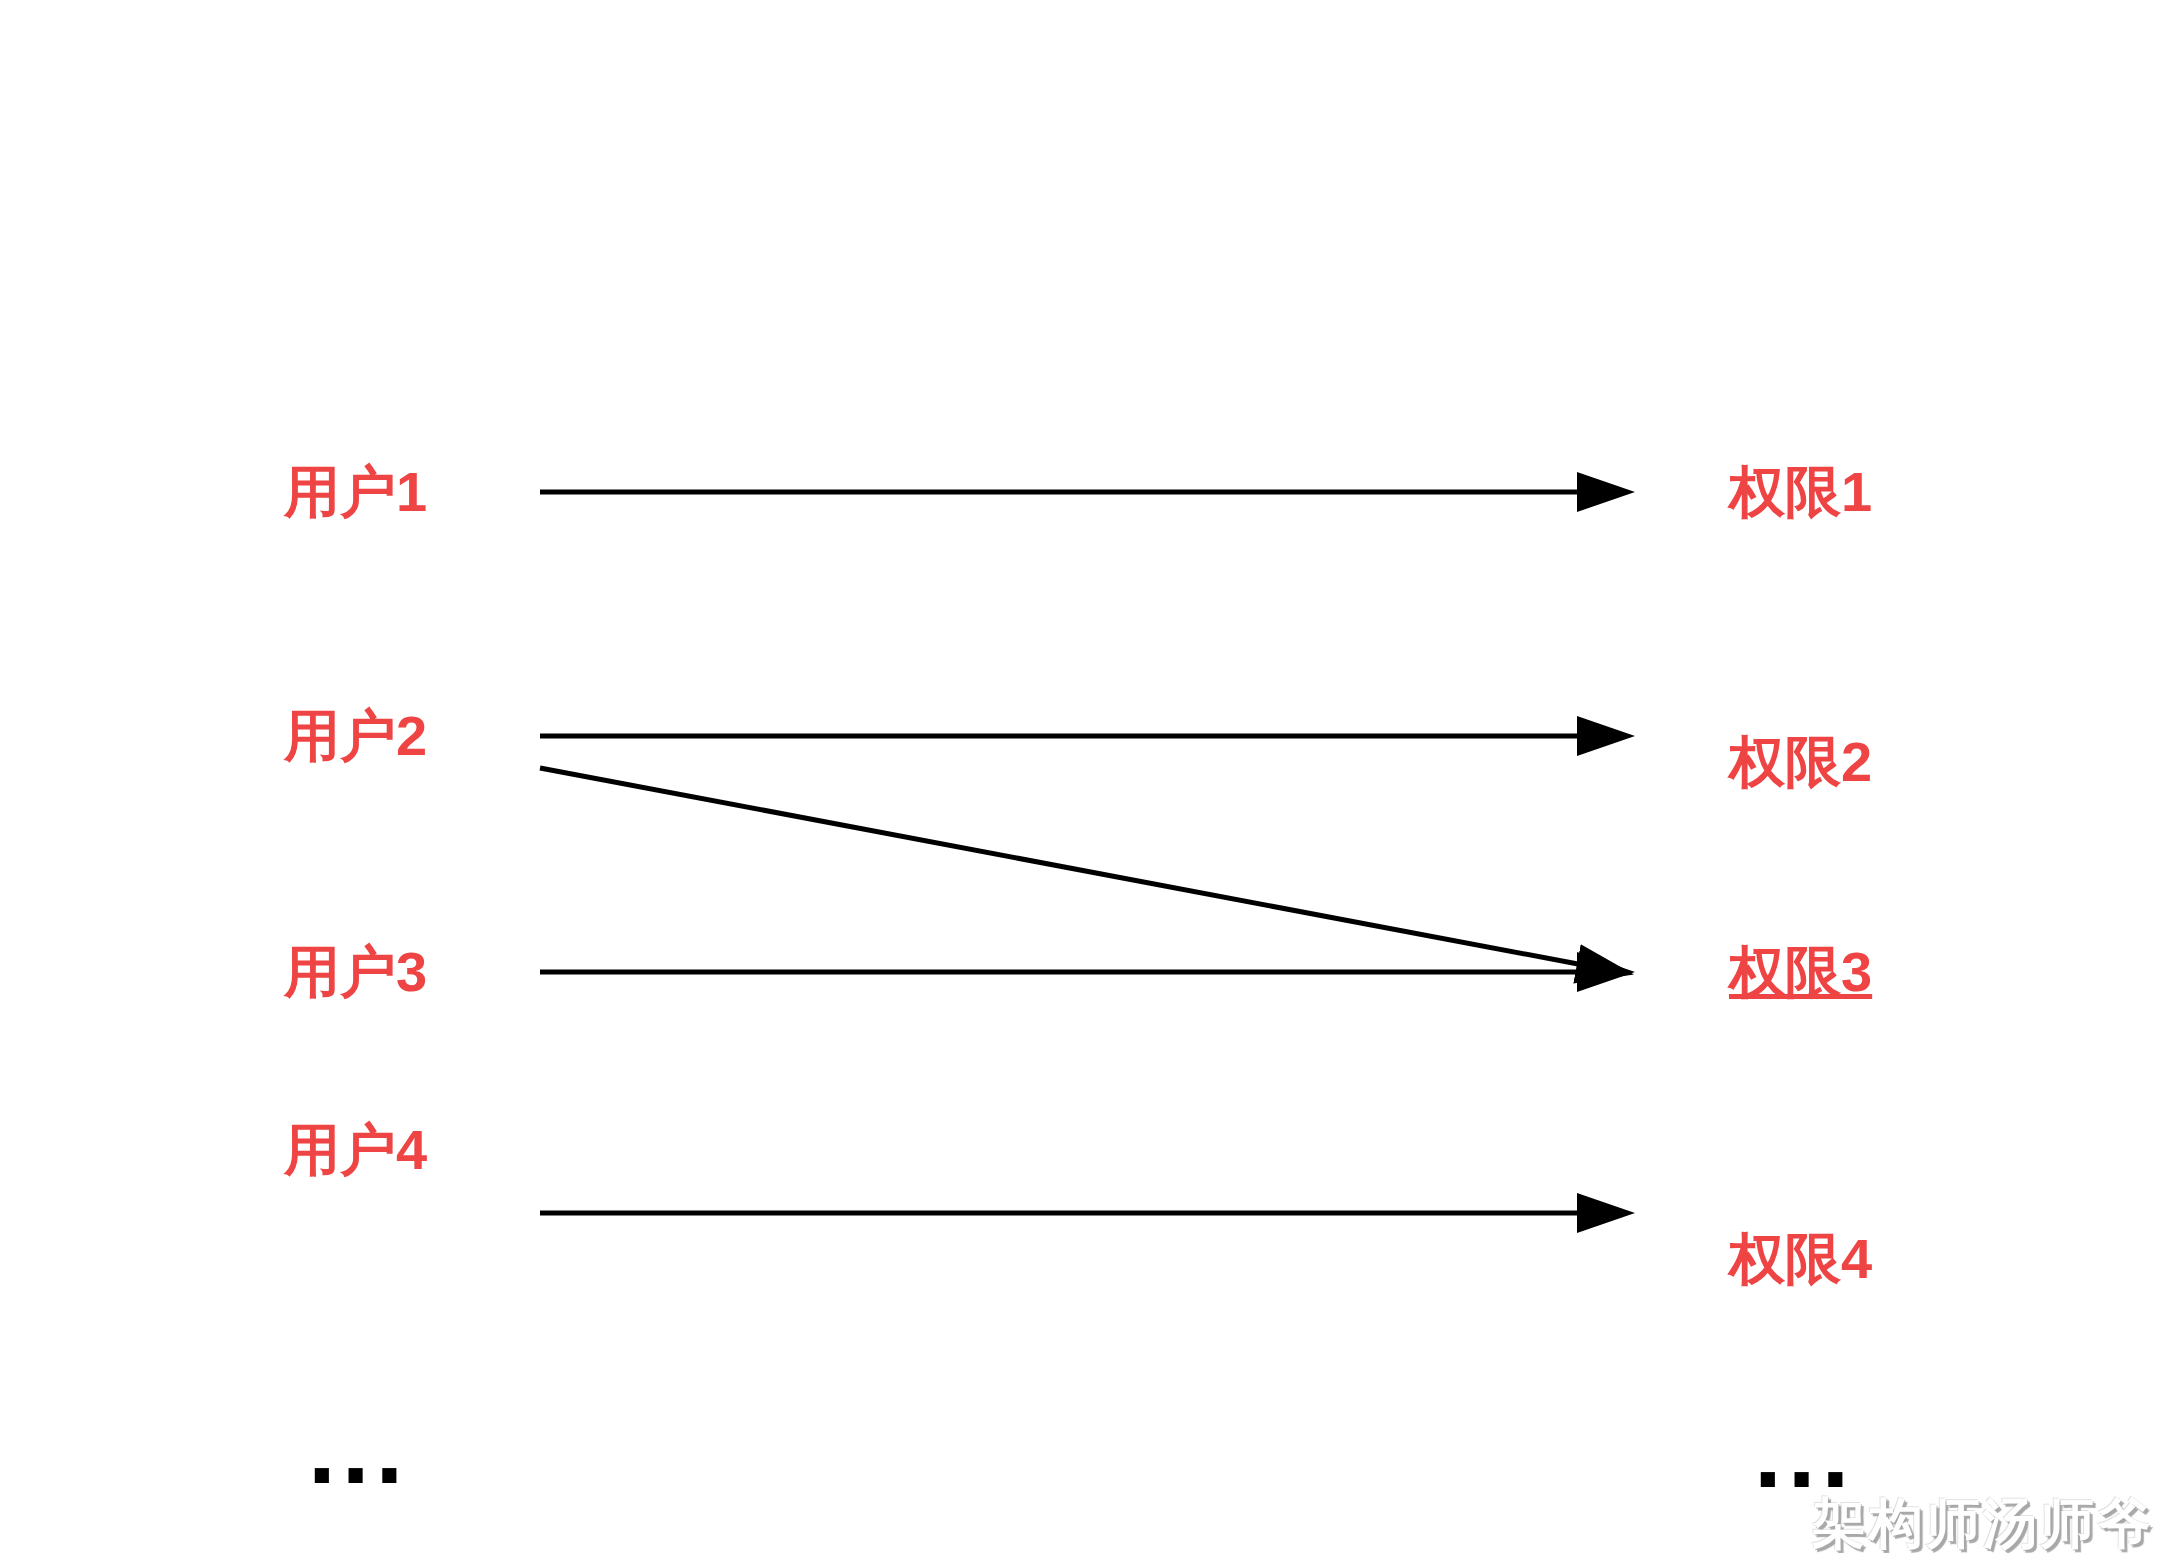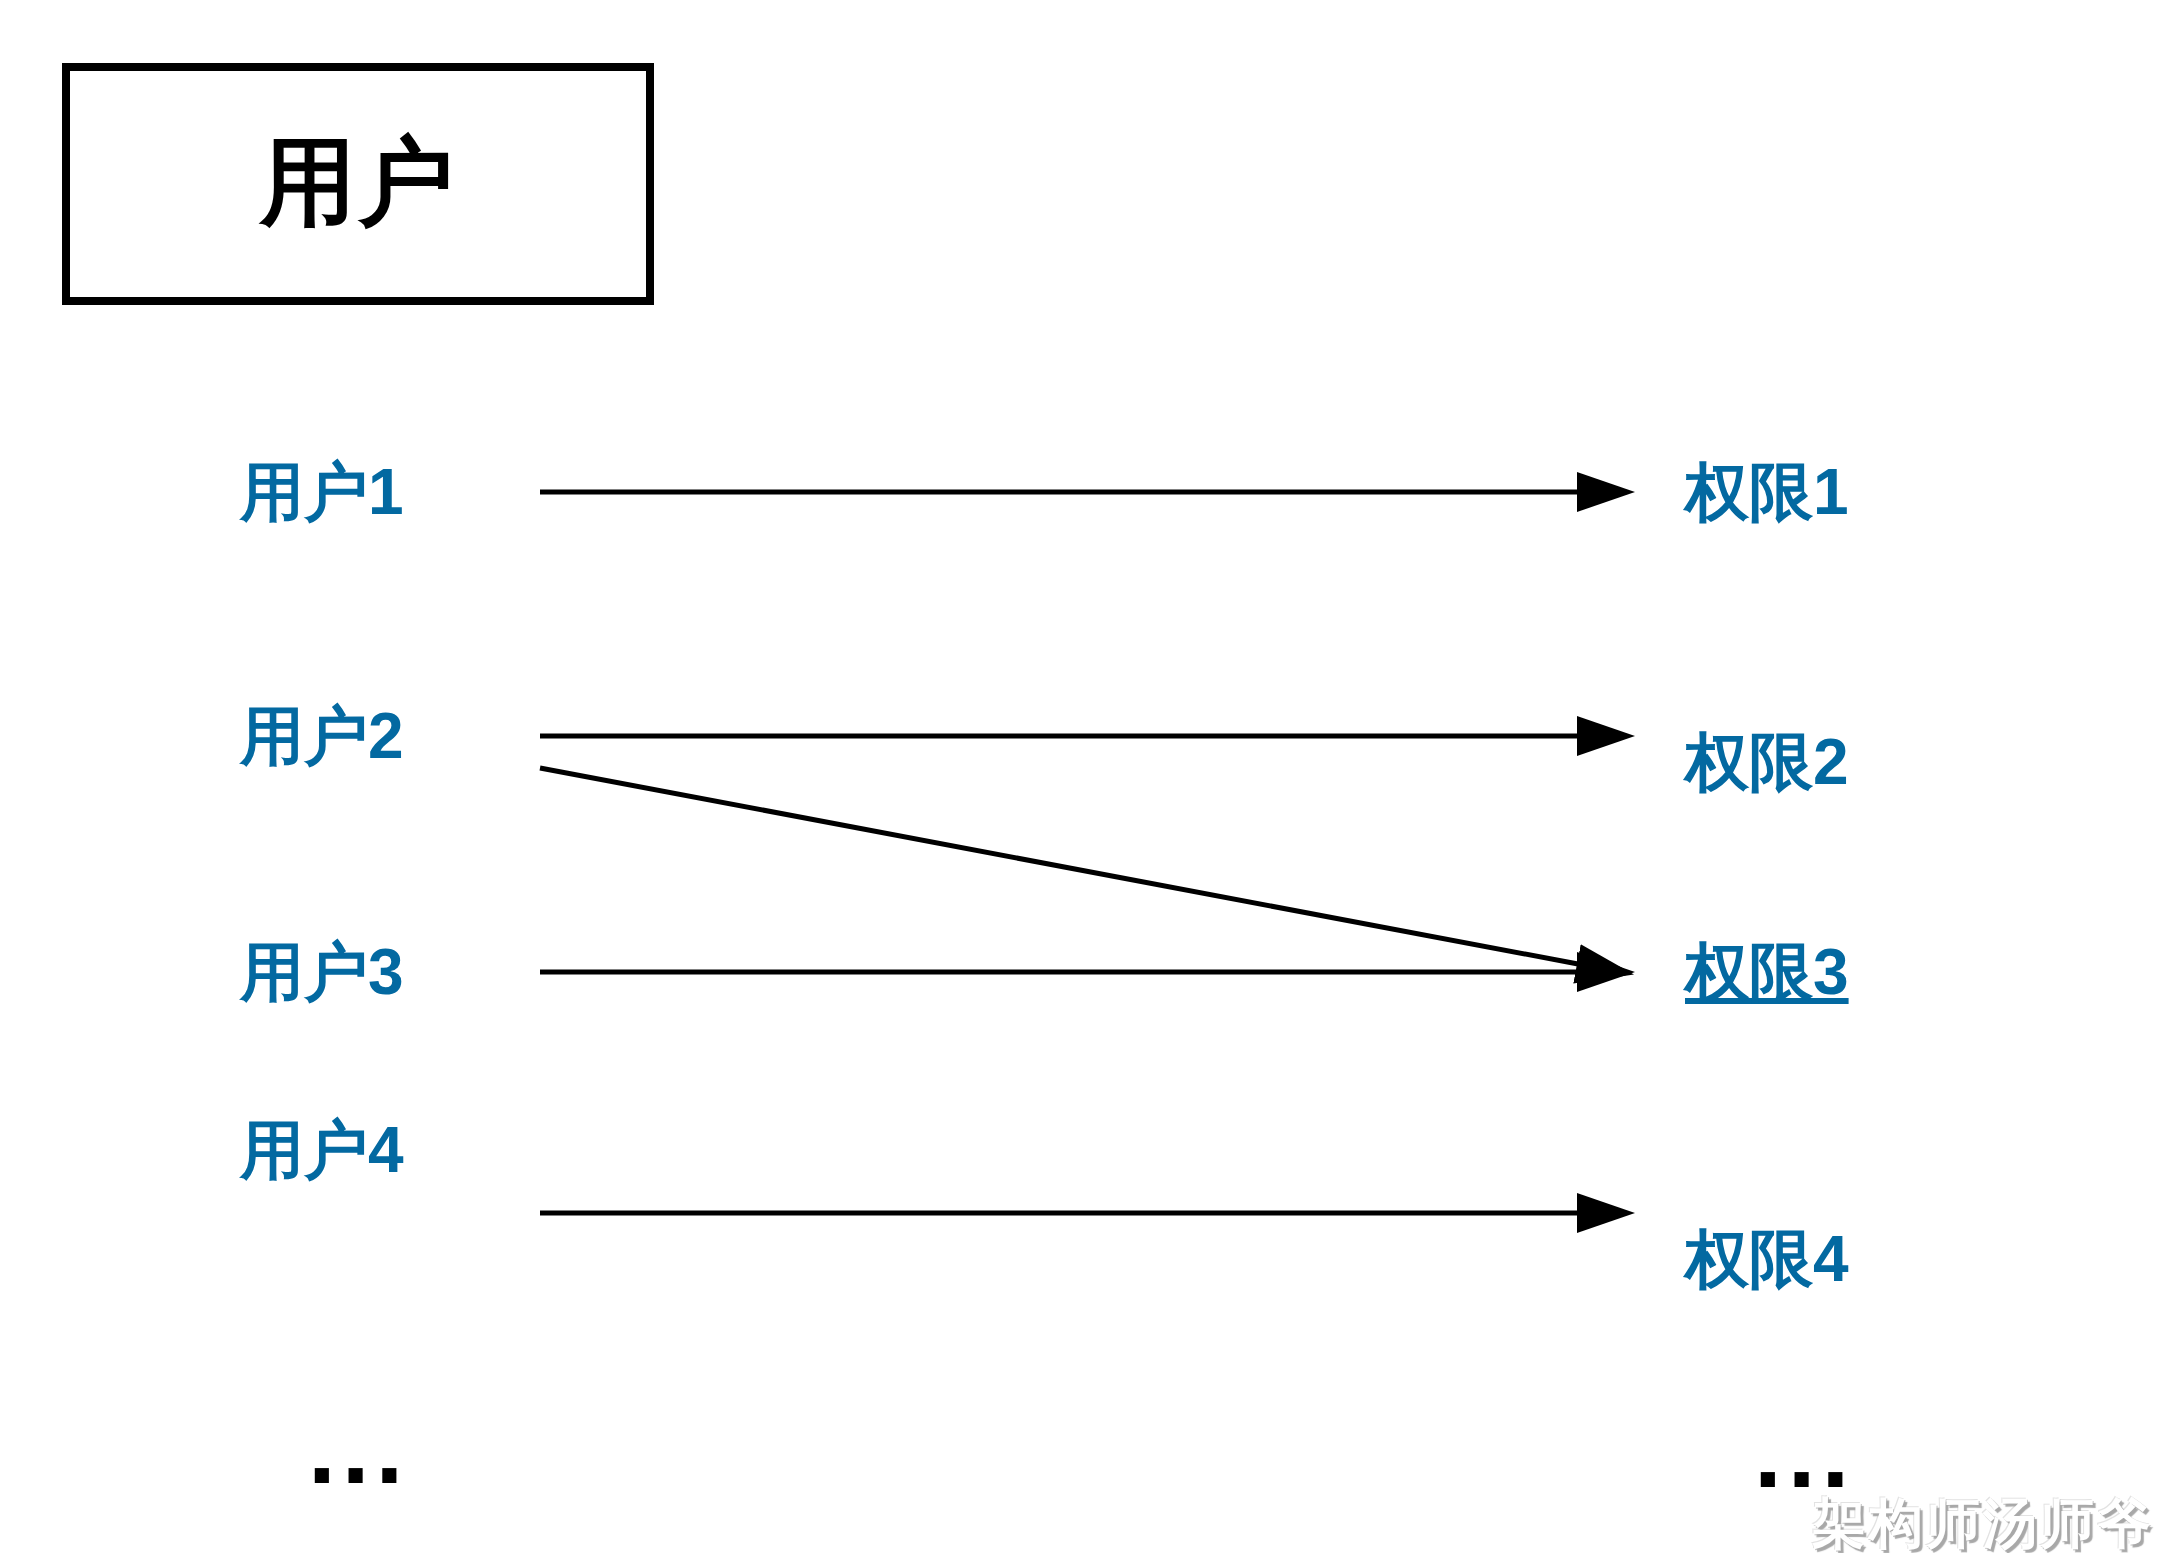--- a/index.html
+++ b/index.html
@@ -25,25 +25,26 @@
   .hbox.left  { left: 62px; }
   .hbox.right { left: 1508px; }
   .hbox span {
     font-size: 96px;
     font-weight: 600;
     color: #000000;
     letter-spacing: 2px;
   }
   .row-label {
     position: absolute;
-    font-size: 64px;
+    font-size: 56px;
     font-weight: 600;
-    color: #0369a1;
+    color: #ef4444;
     line-height: 100px;
     white-space: nowrap;
+    margin-left: 44px;
   }
   .row-label.left  { left: 240px; }
   .row-label.right { left: 1685px; text-align: center; }
   svg.arrows {
     position: absolute;
     left: 0; top: 0;
     width: 2160px;
     height: 1553px;
   }
   .ellipsis {
@@ -66,23 +67,20 @@
     letter-spacing: 3px;
     text-shadow: 3px 3px 1px #a8a8a8, 1px 1px 0 #c4c4c4, -1px -1px 0 #e2e2e2;
     white-space: nowrap;
   }
 </style>
 </head>
 <body>
 
 <div class="canvas">
 
-  <div class="hbox left">
-    <span>用户</span>
-  </div>
 
 
   <svg class="arrows" viewBox="0 0 2160 1553" xmlns="http://www.w3.org/2000/svg">
     <defs>
       <marker id="arrowhead" markerUnits="userSpaceOnUse" markerWidth="62" markerHeight="46" refX="1" refY="23" orient="auto">
         <path d="M0,3 L58,23 L0,43 Z" fill="#000000"></path>
       </marker>
     </defs>
     <g id="edge-group">
         <line x1="540" x2="1578" y1="492" y2="492" stroke="#000000" stroke-width="5" marker-end="url(#arrowhead)"></line>

